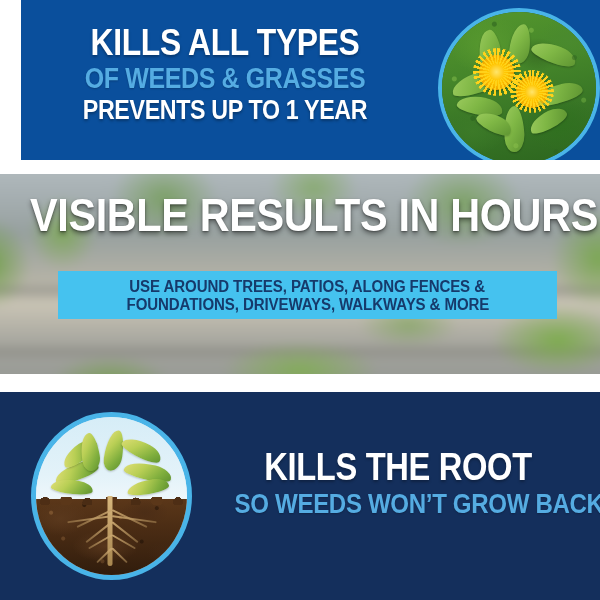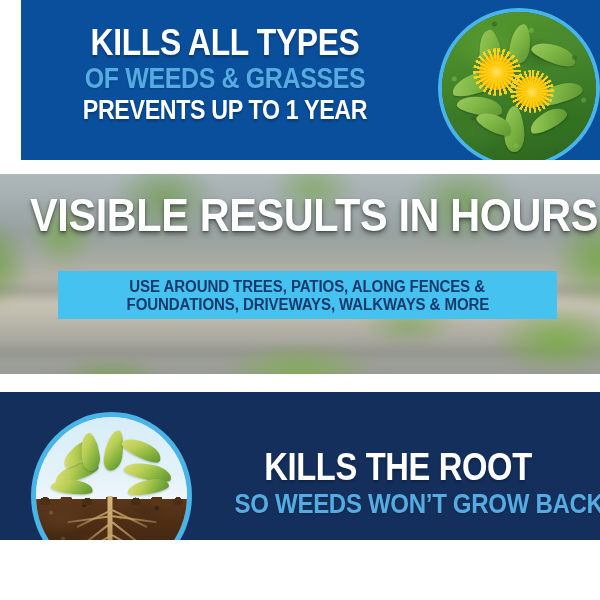--- a/index.html
+++ b/index.html
@@ -217,21 +217,21 @@
     white-space:nowrap;
     line-height:1.12;
     transform:scaleX(0.94);
     letter-spacing:-0.1px;
   }
 
   
   #panel-bottom {
     position:absolute;
     left:0; top:392px;
-    width:600px; height:148px;
+    width:600px; height:208px;
     background:#142f5c;
     overflow:hidden;
   }
 
   #bottom-copy {
     position:absolute;
     left:208px; top:56px;
     width:380px;
     text-align:center;
   }

